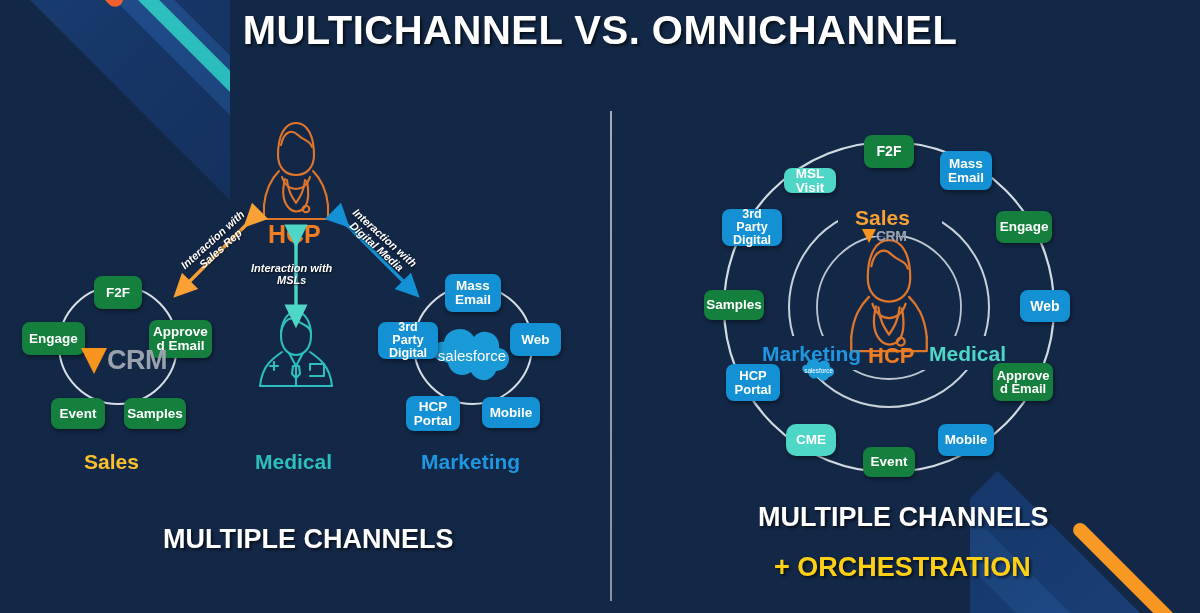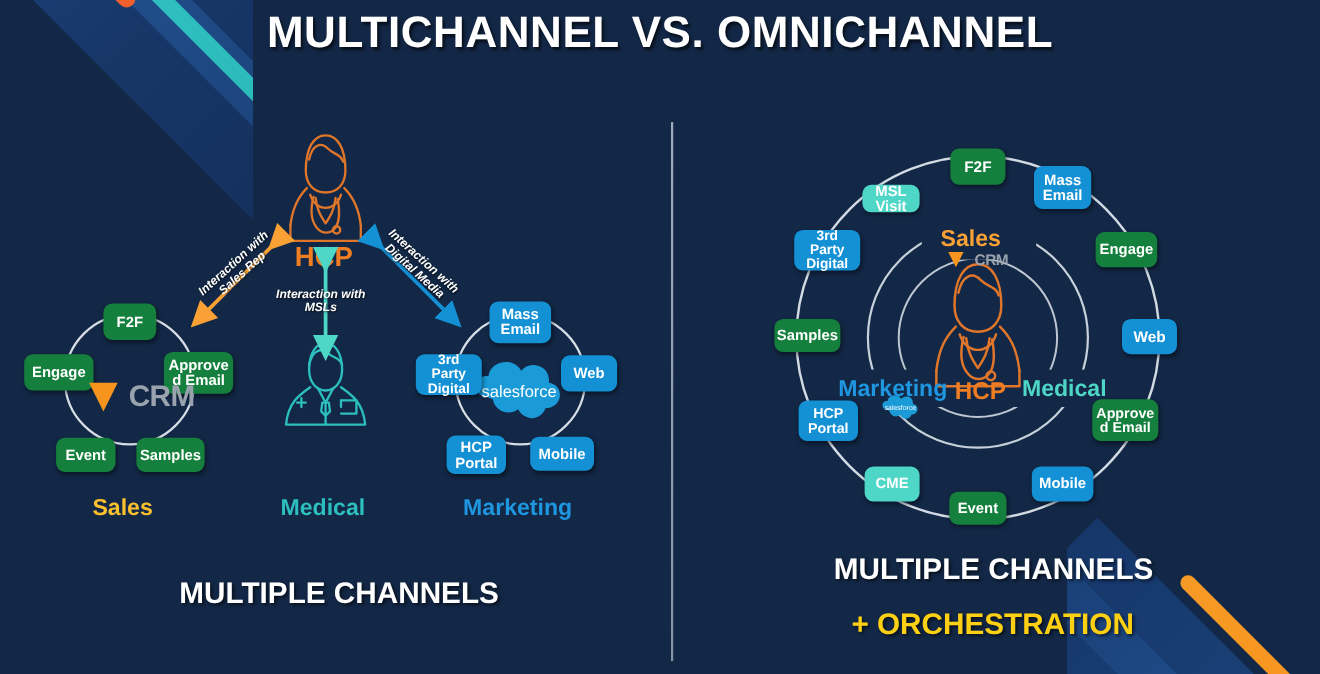--- a/index.html
+++ b/index.html
@@ -186,21 +186,21 @@
     line-height: 1.12;
     text-shadow: 1px 1px 2px rgba(0,0,0,.7);
   }
   #cap-salesrep { left: 176px; top: 232px; transform: rotate(-42deg); }
   #cap-msl      { left: 251px; top: 262px; }
   #cap-digital  { left: 340px; top: 230px; transform: rotate(42deg); }
 
   
   .vcrm {
     position: absolute;
-    display: flex; align-items: center; gap: 10px;
+    display: flex; align-items: center; gap: 0;
     font-weight: bold;
   }
   .vcrm .vmark {
     width: 0; height: 0;
     border-left: solid transparent;
     border-right: solid transparent;
     border-top: solid #f7941e;
   }
   .vcrm .ctext { color: #9aa3ad; letter-spacing: -.5px; }
 
@@ -398,21 +398,21 @@
 
     <div class="badge orange" style="left:864px;  top:135px; width:50px; height:33px; font-size:14px; white-space:pre-line;">F2F</div>
     <div class="badge blue" style="left:940px;  top:151px; width:52px; height:39px; font-size:13.5px; white-space:pre-line;">Mass
 Email</div>
     <div class="badge orange" style="left:996px;  top:211px; width:56px; height:32px; font-size:13.5px; white-space:pre-line;">Engage</div>
     <div class="badge blue" style="left:1020px; top:290px; width:50px; height:32px; font-size:14px; white-space:pre-line;">Web</div>
     <div class="badge orange" style="left:993px;  top:363px; width:60px; height:38px; font-size:13px; white-space:pre-line;">Approve
 d Email</div>
     <div class="badge blue" style="left:938px;  top:424px; width:56px; height:32px; font-size:13.5px; white-space:pre-line;">Mobile</div>
     <div class="badge orange" style="left:863px;  top:447px; width:52px; height:30px; font-size:13.5px; white-space:pre-line;">Event</div>
-    <div class="badge teal" style="left:786px;  top:424px; width:50px; height:32px; font-size:13.5px; white-space:pre-line;">CME</div>
+    <div class="badge teal" style="left:786px;  top:424px; width:50px; height:32px; font-size:13.5px; white-space:pre-line;border-radius:10px;">CME</div>
     <div class="badge blue" style="left:726px;  top:364px; width:54px; height:37px; font-size:13px; white-space:pre-line;">HCP
 Portal</div>
     <div class="badge orange" style="left:704px;  top:290px; width:60px; height:30px; font-size:13.5px; white-space:pre-line;">Samples</div>
     <div class="badge blue" style="left:722px;  top:209px; width:60px; height:37px; font-size:12.5px; white-space:pre-line;">3rd Party
 Digital</div>
     <div class="badge teal" style="left:784px;  top:148px; width:52px; height:25px; font-size:13.5px; white-space:pre-line;margin-top:20px;">MSL
 Visit</div>
 
     <div class="bottom-line" id="bottom-right1">MULTIPLE CHANNELS</div>
     <div class="bottom-line" id="bottom-right2">+ ORCHESTRATION</div>

